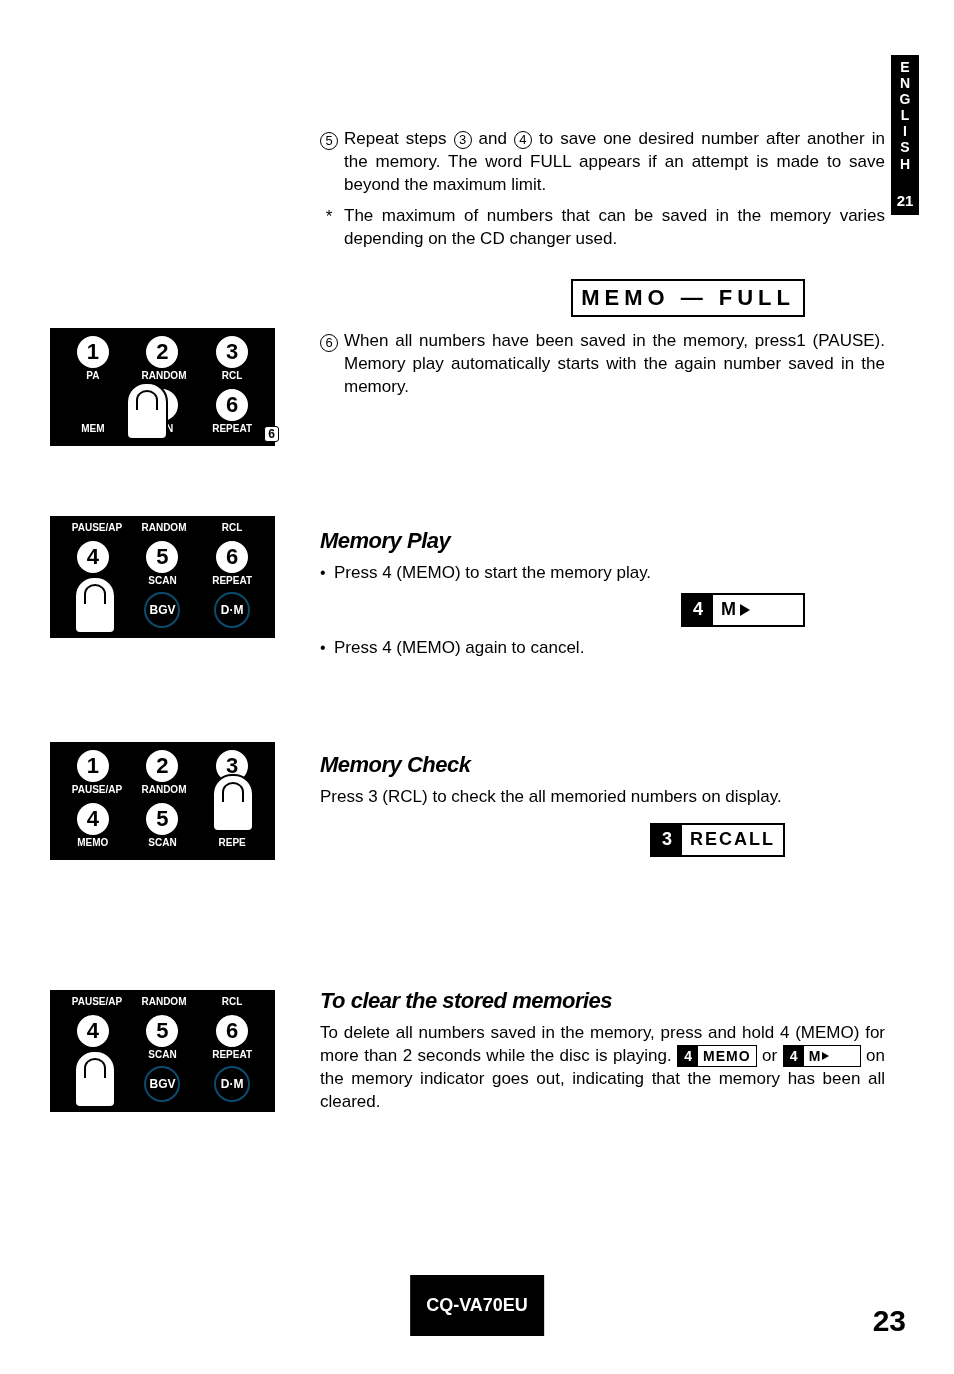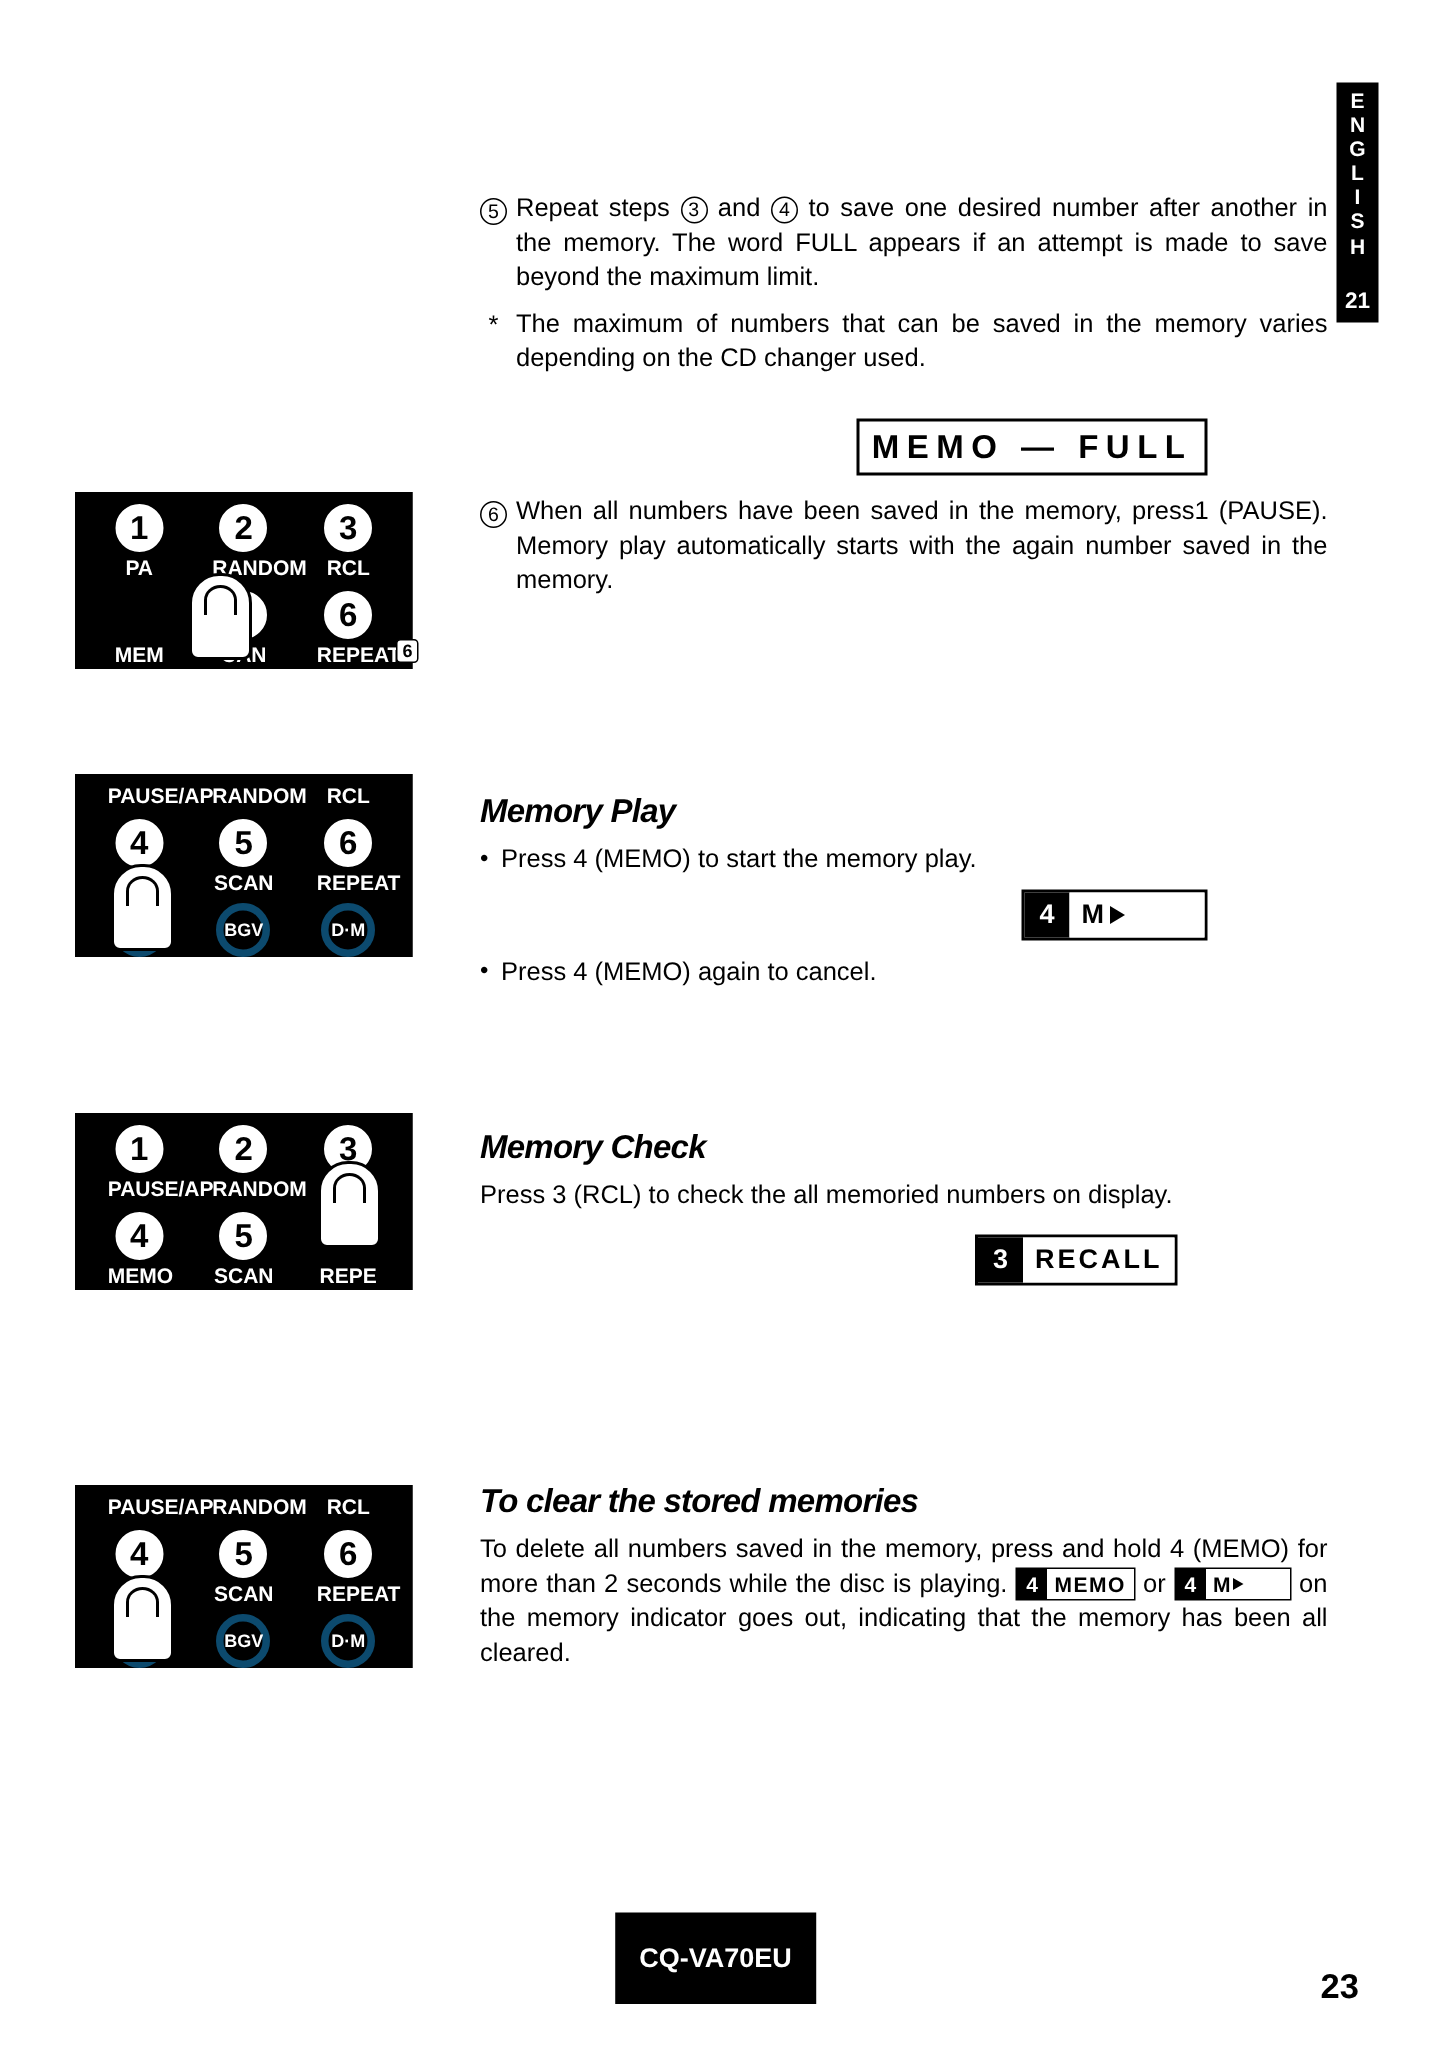--- a/index.html
+++ b/index.html
@@ -59,24 +59,24 @@
   .btn-row { display: flex; justify-content: space-around; padding: 4px 6px 0 6px; }
   .num-btn {
     width: 36px; height: 36px; border-radius: 50%;
     background: #fff; color: #000;
     display: flex; align-items: center; justify-content: center;
     font-size: 22px; font-weight: bold;
     font-family: 'Arial Black', Arial;
     border: 2px solid #000;
   }
   .label-row { display: flex; justify-content: space-around; padding: 0 6px 2px 6px; }
-  .btn-label { color: #fff; font-size: 14px; font-weight: bold; width: 42px; text-align: center; }
+  .btn-label { color: #fff; font-size: 10px; font-weight: bold; width: 42px; text-align: center; }
   .dark-btn {
     width: 36px; height: 36px; border-radius: 50%;
-    background: #000; color: #fff; border: 5px solid #0c4a6e;
+    background: #000; color: #fff; border: 2px solid #0c4a6e;
     display: flex; align-items: center; justify-content: center;
     font-size: 12px; font-weight: bold;
   }
   .finger {
     position: absolute;
     width: 42px; height: 58px;
     background: #fff;
     border: 2px solid #000;
     border-radius: 20px 20px 6px 6px;
   }
@@ -126,21 +126,21 @@
   .model-tag {
     position: absolute;
     bottom: 38px; left: 50%; transform: translateX(-50%);
     background: #000; color: #fff;
     font-weight: bold; font-size: 18px;
     padding: 20px 16px;
   }
   .page-num {
     position: absolute;
     bottom: 36px; right: 48px;
-    font-weight: bold; font-size: 23px;
+    font-weight: bold; font-size: 30px;
   }
   .play-tri { display:inline-block; width:0;height:0;border-left:10px solid #000;border-top:6px solid transparent;border-bottom:6px solid transparent; margin-left:2px; }
   .play-tri-sm { display:inline-block; width:0;height:0;border-left:7px solid #000;border-top:4px solid transparent;border-bottom:4px solid transparent; margin-left:1px; }
   .justify { text-align: justify; }
 </style>
 </head>
 <body>
 
 <div class="side-tab">
   <div class="lang">

